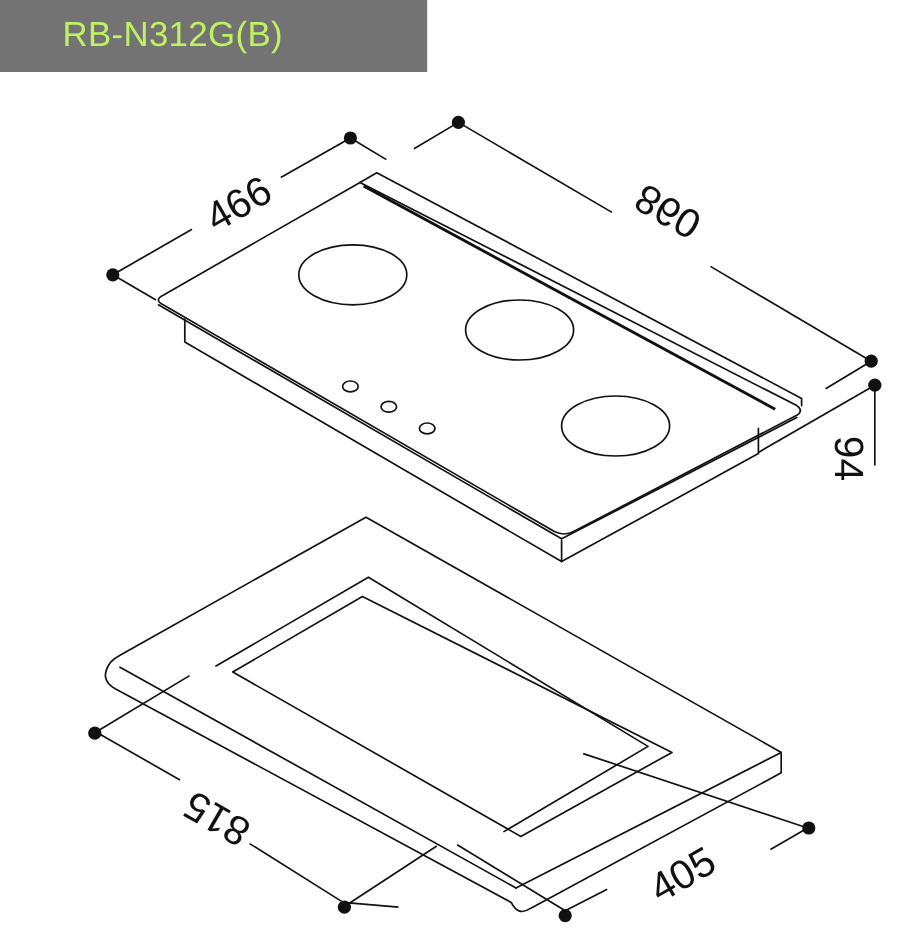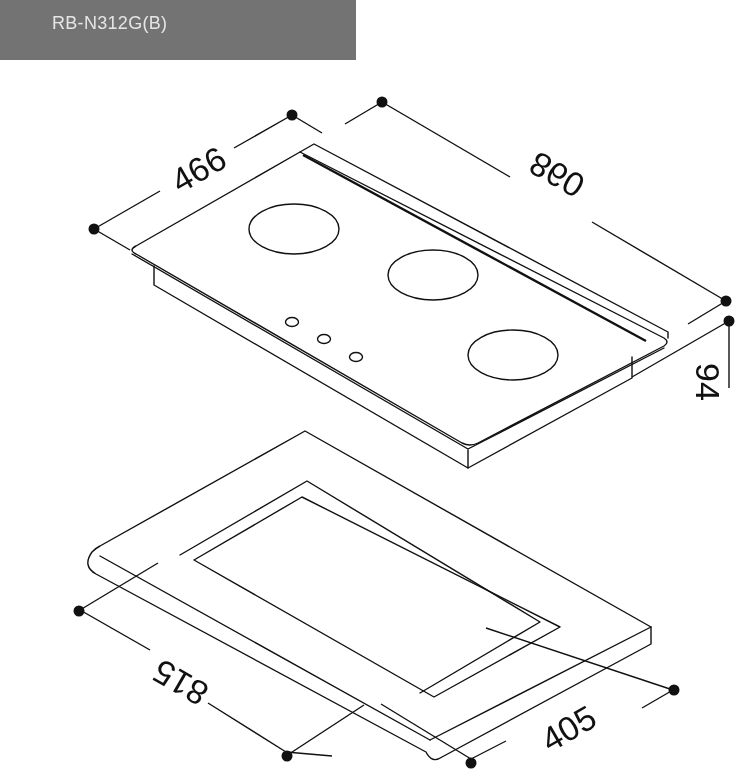--- a/index.html
+++ b/index.html
@@ -1,21 +1,21 @@
 <!DOCTYPE html>
 <html><head>
 <meta charset="utf-8">
 <style>
   html, body { margin: 0; padding: 0; background: #ffffff; }
   body { width: 750px; height: 784px; position: relative; overflow: hidden;
          font-family: "Liberation Sans", "DejaVu Sans", sans-serif; }
   .title-bar { position: absolute; left: 0; top: 0; width: 356px; height: 60px;
                background: var(--title-bg, #737373); }
-  .title-text { position: absolute; left: 52px; top: 13px; color: #e5e5e5;
-                font-size: 18px; letter-spacing: 0.3px; font-weight: 400; }
+  .title-text { position: absolute; left: 52px; top: 13px; color: #bef264;
+                font-size: 29px; letter-spacing: 0.3px; font-weight: 400; }
   svg.drawing { position: absolute; left: 0; top: 0; }
   .ln { stroke: #111; stroke-width: 1.4; fill: none; stroke-linecap: round; stroke-linejoin: round; }
   .ln-heavy { stroke: #111; stroke-width: 2.4; fill: none; }
   .dim { stroke: #111; stroke-width: 1.4; fill: none; }
   .dot { fill: #111; }
   .dim-text { font-family: "Liberation Sans", "DejaVu Sans", sans-serif; font-size: 34px; fill: #111; }
 </style>
 </head>
 <body>
 

